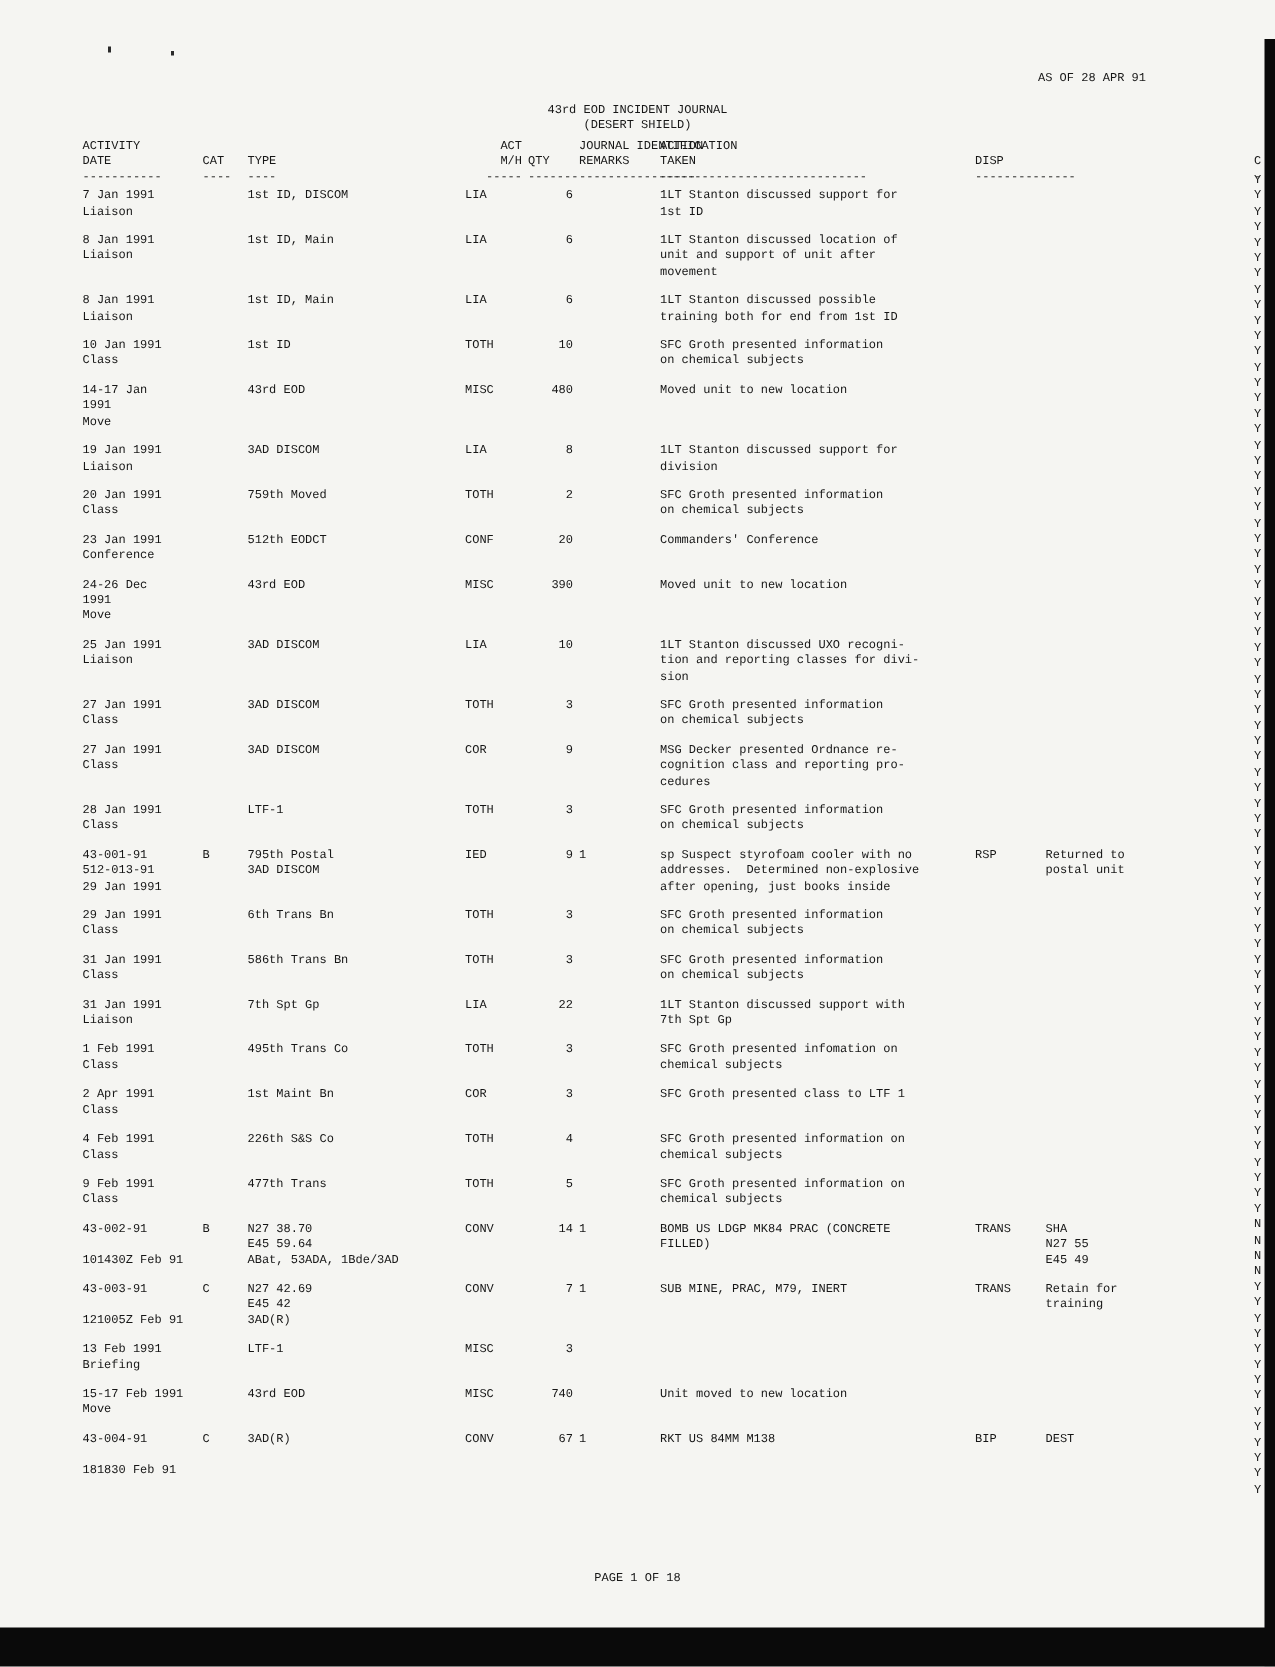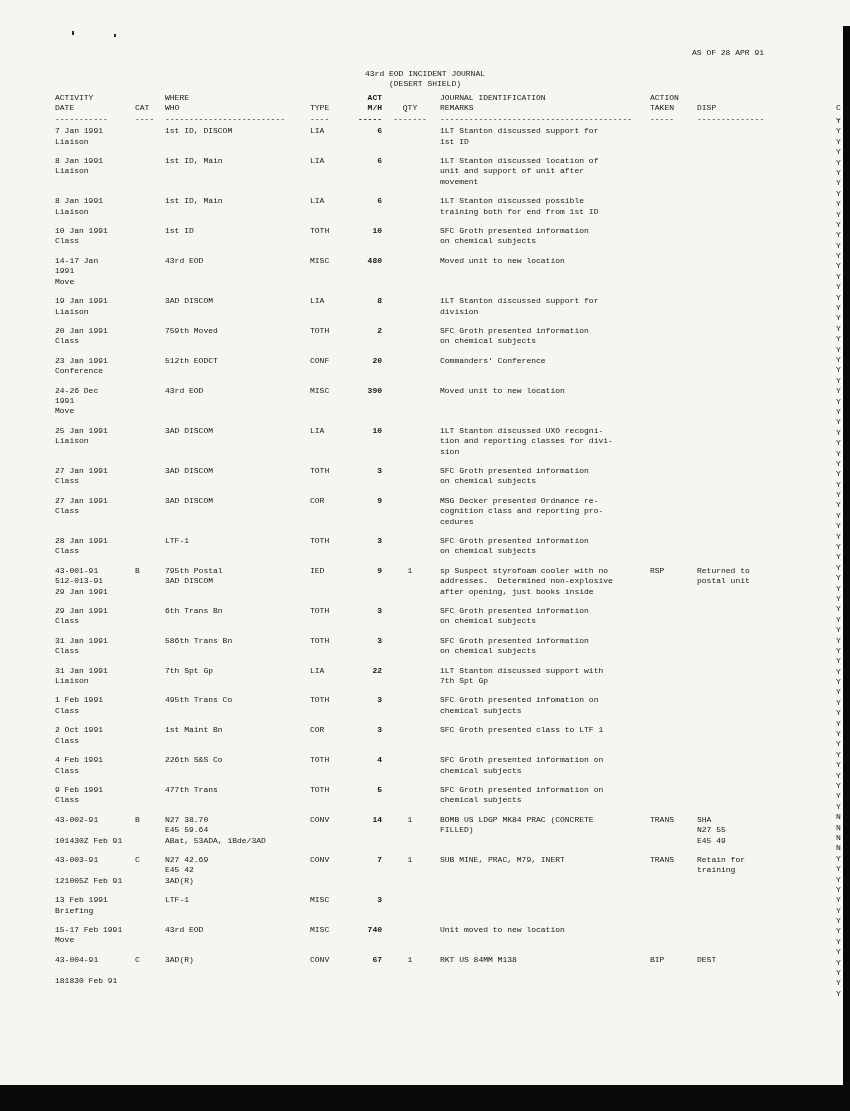--- a/index.html
+++ b/index.html
@@ -13,22 +13,22 @@
   .titleblock { position:absolute; top:38px; left:0; width:100%; text-align:center;margin-top:31px; }
   .asof { position:absolute; top:48px; left:692px; white-space:pre; }
   .journal { position:absolute; left:55px; top:93px; width:735px; }
   .hrow, .row {
     display:grid;
     grid-template-columns:80px 30px 145px 42px 34px 54px 210px 47px 93px;
     align-items:start;
   }
   .rows { display:flex; flex-direction:column; gap:9px; margin-top:2px; }
   .cell { white-space:pre; }
-  .col-act { text-align:right; padding-right:4px;font-weight:bold; }
-  .col-qty { text-align:center; padding-right:6px; }
+  .col-act { text-align:right; padding-right:4px; }
+  .col-qty { text-align:left; padding-right:6px; }
   .c-header { position:absolute; left:836px; top:93px; white-space:pre; }
   .c-column { position:absolute; left:836px; top:116px; }
   .cline { height:10.4px; white-space:pre; }
   .footer { position:absolute; top:1048px; left:0; width:100%; text-align:center; }
   .edge-right { position:absolute; right:0; top:26px; width:7px; height:1085px; background:#0a0a0a; }
   .edge-bottom { position:absolute; left:0; bottom:0; width:100%; height:26px; background:#0a0a0a; }
   .speck { position:absolute; background:#2a2a2a; }
   .speck-1 { left:72px; top:31px; width:2px; height:4px; }
   .speck-2 { left:114px; top:34px; width:2px; height:3px; }
 </style>
@@ -48,23 +48,20 @@
   <div class="asof">AS OF 28 APR 91</div>
 
   <div class="journal">
     <div class="hrow">
         <div class="cell col-date">ACTIVITY
 DATE
 -----------</div>
         <div class="cell col-cat">
 CAT
 ----</div>
-        <div class="cell col-who">WHERE
-WHO
--------------------------</div>
         <div class="cell col-type">
 TYPE
 ----</div>
         <div class="cell col-act">ACT
 M/H
 -----</div>
         <div class="cell col-qty">
 QTY
 -------</div>
         <div class="cell col-remarks">JOURNAL IDENTIFICATION
@@ -312,21 +309,21 @@
           <div class="cell col-who">495th Trans Co</div>
           <div class="cell col-type">TOTH</div>
           <div class="cell col-act">3</div>
           <div class="cell col-qty"></div>
           <div class="cell col-remarks">SFC Groth presented infomation on
 chemical subjects</div>
           <div class="cell col-action"></div>
           <div class="cell col-disp"></div>
         </div>
         <div class="row">
-          <div class="cell col-date">2 Oct 1991
+          <div class="cell col-date">2 Apr 1991
 Class</div>
           <div class="cell col-cat"></div>
           <div class="cell col-who">1st Maint Bn</div>
           <div class="cell col-type">COR</div>
           <div class="cell col-act">3</div>
           <div class="cell col-qty"></div>
           <div class="cell col-remarks">SFC Groth presented class to LTF 1</div>
           <div class="cell col-action"></div>
           <div class="cell col-disp"></div>
         </div>
@@ -513,17 +510,18 @@
       <div class="cline">Y</div>
       <div class="cline">Y</div>
       <div class="cline">Y</div>
       <div class="cline">Y</div>
       <div class="cline">Y</div>
       <div class="cline">Y</div>
       <div class="cline">Y</div>
       <div class="cline">Y</div>
     </div>
 
+  <div class="footer">PAGE 1 OF 18</div>
 
   <div class="edge-right"></div>
   <div class="edge-bottom"></div>
 
 </div>
 
 </body></html>

